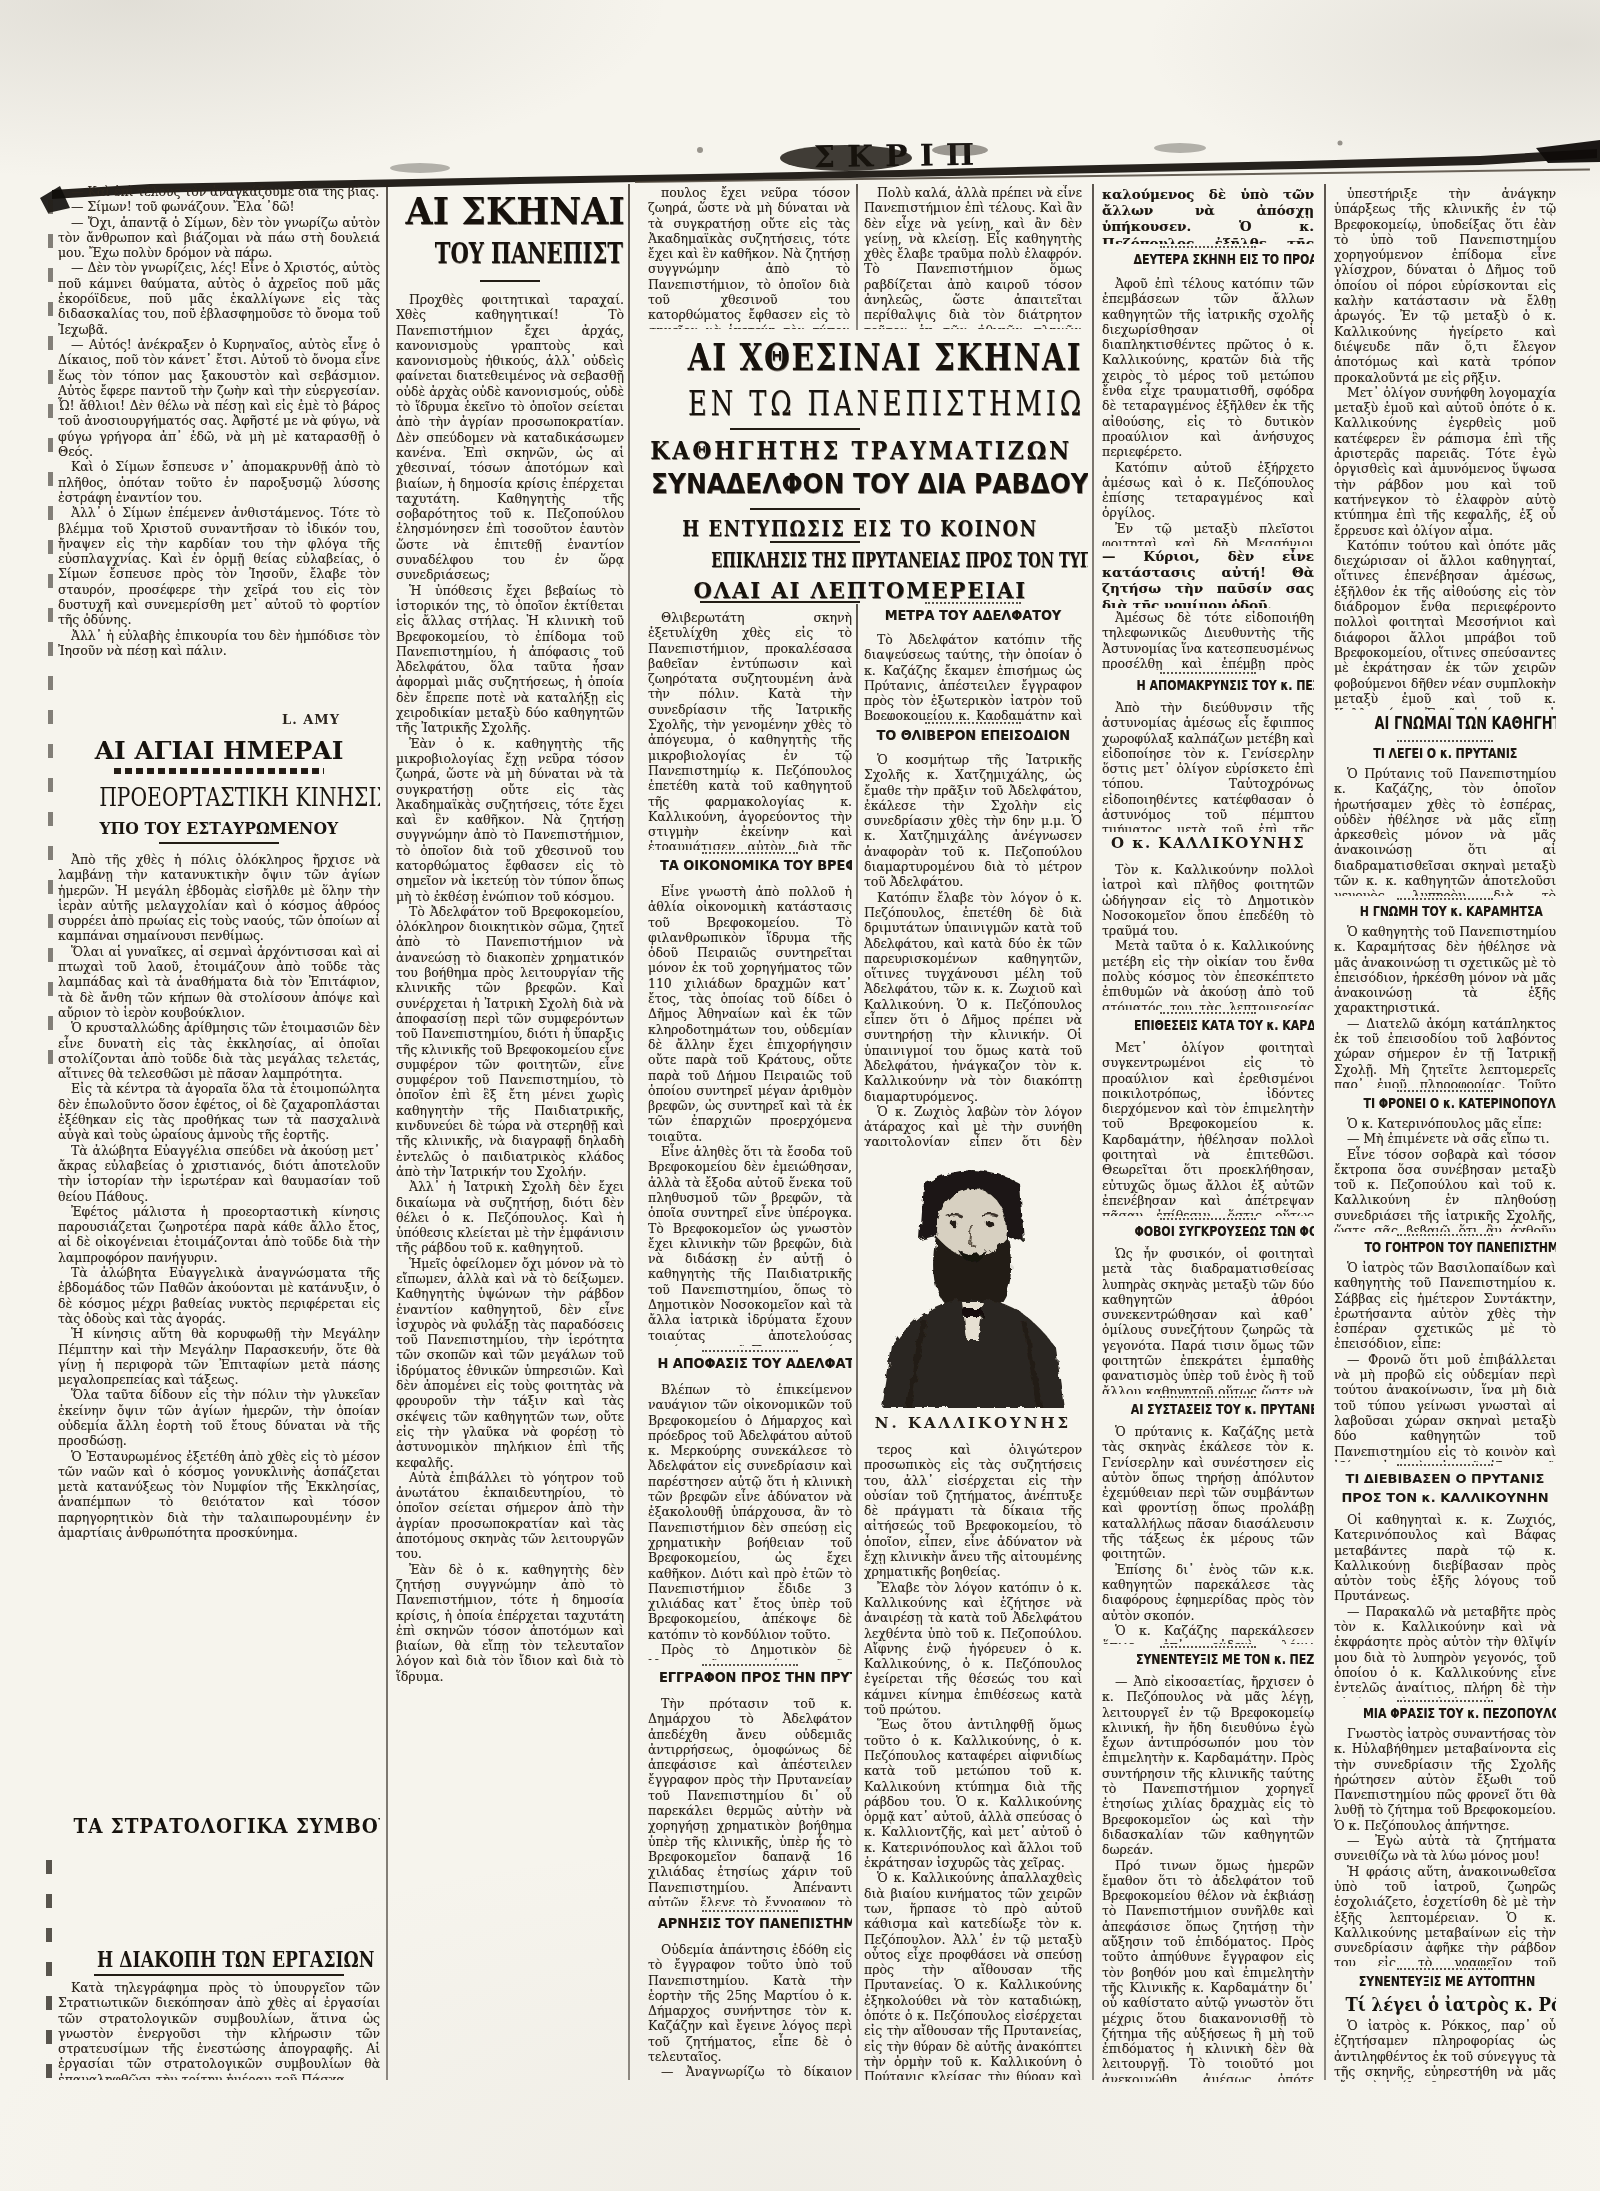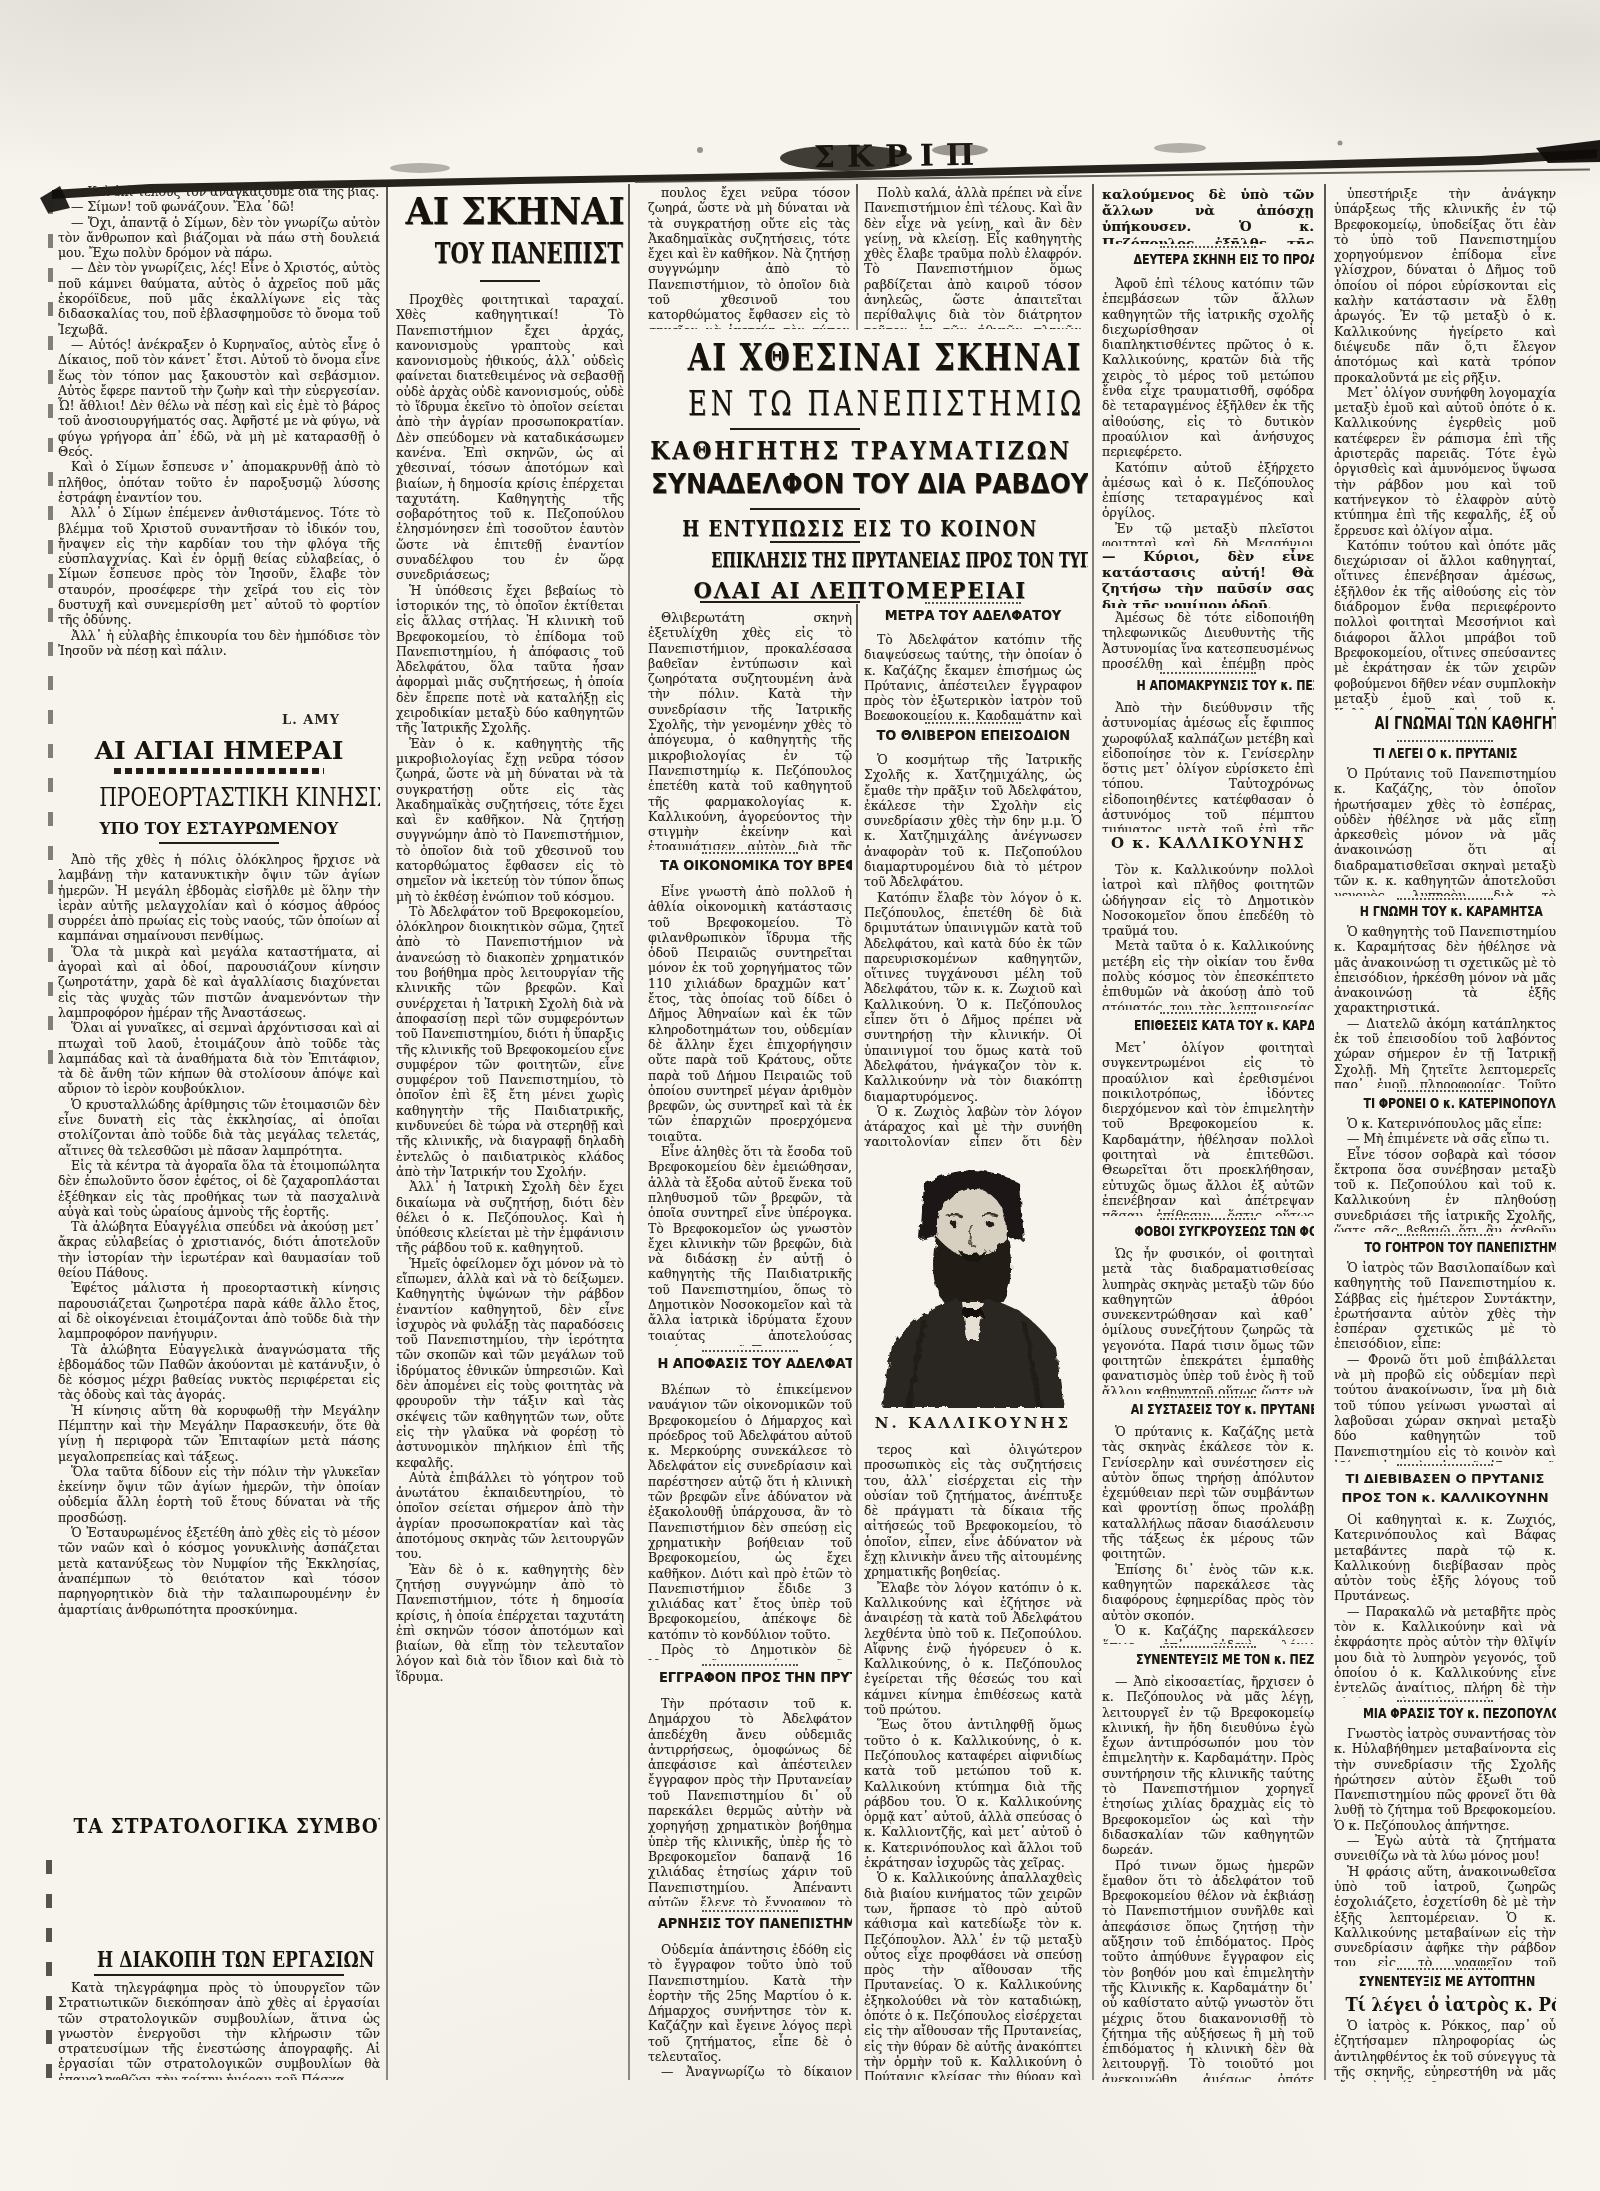--- a/index.html
+++ b/index.html
@@ -80,21 +80,20 @@
         <p>Ἀλλ᾿ ἡ εὐλαβὴς ἐπικουρία του δὲν ἡμπόδισε τὸν Ἰησοῦν νὰ πέσῃ καὶ πάλιν.</p>
       </div>
     <div class="blk sig" style="top:712px;height:18px;">L. AMY</div>
     <div class="blk ctr" style="top:736px;height:30px;font-weight:bold;font-size:25px;color:#17130e;"><span>ΑΙ ΑΓΙΑΙ ΗΜΕΡΑΙ</span></div>
     <div class="blk" style="top:768px;height:6px;width:210px;left:56px;background:repeating-linear-gradient(90deg,#241e16 0 7px,transparent 7px 11px);"></div>
     <div class="blk ctr" style="top:782px;height:32px;font-size:26px;color:#1a150f;"><span class="cx">ΠΡΟΕΟΡΤΑΣΤΙΚΗ ΚΙΝΗΣΙΣ</span></div>
     <div class="blk ctr" style="top:818px;height:22px;font-weight:bold;font-size:17px;color:#1a150f;"><span class="cx92">ΥΠΟ ΤΟΥ ΕΣΤΑΥΡΩΜΕΝΟΥ</span></div>
     <div class="ul-c" style="top:842px;left:161px;width:120px;"></div>
     <div class="blk bp" style="top:852px;height:1066px;">
         <p>Ἀπὸ τῆς χθὲς ἡ πόλις ὁλόκληρος ἤρχισε νὰ λαμβάνῃ τὴν κατανυκτικὴν ὄψιν τῶν ἁγίων ἡμερῶν. Ἡ μεγάλη ἑβδομὰς εἰσῆλθε μὲ ὅλην τὴν ἱερὰν αὐτῆς μελαγχολίαν καὶ ὁ κόσμος ἀθρόος συρρέει ἀπὸ πρωίας εἰς τοὺς ναούς, τῶν ὁποίων αἱ καμπάναι σημαίνουσι πενθίμως.</p>
-        <p>Ὅλα τὰ μικρὰ καὶ μεγάλα καταστήματα, αἱ ἀγοραὶ καὶ αἱ ὁδοί, παρουσιάζουν κίνησιν ζωηροτάτην, χαρὰ δὲ καὶ ἀγαλλίασις διαχύνεται εἰς τὰς ψυχὰς τῶν πιστῶν ἀναμενόντων τὴν λαμπροφόρον ἡμέραν τῆς Ἀναστάσεως.</p>
         <p>Ὅλαι αἱ γυναῖκες, αἱ σεμναὶ ἀρχόντισσαι καὶ αἱ πτωχαὶ τοῦ λαοῦ, ἑτοιμάζουν ἀπὸ τοῦδε τὰς λαμπάδας καὶ τὰ ἀναθήματα διὰ τὸν Ἐπιτάφιον, τὰ δὲ ἄνθη τῶν κήπων θὰ στολίσουν ἀπόψε καὶ αὔριον τὸ ἱερὸν κουβούκλιον.</p>
         <p>Ὁ κρυσταλλώδης ἀρίθμησις τῶν ἑτοιμασιῶν δὲν εἶνε δυνατὴ εἰς τὰς ἐκκλησίας, αἱ ὁποῖαι στολίζονται ἀπὸ τοῦδε διὰ τὰς μεγάλας τελετάς, αἵτινες θὰ τελεσθῶσι μὲ πᾶσαν λαμπρότητα.</p>
         <p>Εἰς τὰ κέντρα τὰ ἀγοραῖα ὅλα τὰ ἑτοιμοπώλητα δὲν ἐπωλοῦντο ὅσον ἐφέτος, οἱ δὲ ζαχαροπλάσται ἐξέθηκαν εἰς τὰς προθήκας των τὰ πασχαλινὰ αὐγὰ καὶ τοὺς ὡραίους ἀμνοὺς τῆς ἑορτῆς.</p>
         <p>Τὰ ἀλώβητα Εὐαγγέλια σπεύδει νὰ ἀκούσῃ μετ᾿ ἄκρας εὐλαβείας ὁ χριστιανός, διότι ἀποτελοῦν τὴν ἱστορίαν τὴν ἱερωτέραν καὶ θαυμασίαν τοῦ θείου Πάθους.</p>
         <p>Ἐφέτος μάλιστα ἡ προεορταστικὴ κίνησις παρουσιάζεται ζωηροτέρα παρὰ κάθε ἄλλο ἔτος, αἱ δὲ οἰκογένειαι ἑτοιμάζονται ἀπὸ τοῦδε διὰ τὴν λαμπροφόρον πανήγυριν.</p>
         <p>Τὰ ἀλώβητα Εὐαγγελικὰ ἀναγνώσματα τῆς ἑβδομάδος τῶν Παθῶν ἀκούονται μὲ κατάνυξιν, ὁ δὲ κόσμος μέχρι βαθείας νυκτὸς περιφέρεται εἰς τὰς ὁδοὺς καὶ τὰς ἀγοράς.</p>
         <p>Ἡ κίνησις αὕτη θὰ κορυφωθῇ τὴν Μεγάλην Πέμπτην καὶ τὴν Μεγάλην Παρασκευήν, ὅτε θὰ γίνῃ ἡ περιφορὰ τῶν Ἐπιταφίων μετὰ πάσης μεγαλοπρεπείας καὶ τάξεως.</p>
         <p>Ὅλα ταῦτα δίδουν εἰς τὴν πόλιν τὴν γλυκεῖαν ἐκείνην ὄψιν τῶν ἁγίων ἡμερῶν, τὴν ὁποίαν οὐδεμία ἄλλη ἑορτὴ τοῦ ἔτους δύναται νὰ τῆς προσδώσῃ.</p>
         <p>Ὁ Ἐσταυρωμένος ἐξετέθη ἀπὸ χθὲς εἰς τὸ μέσον τῶν ναῶν καὶ ὁ κόσμος γονυκλινὴς ἀσπάζεται μετὰ κατανύξεως τὸν Νυμφίον τῆς Ἐκκλησίας, ἀναπέμπων τὸ θειότατον καὶ τόσον παρηγορητικὸν διὰ τὴν ταλαιπωρουμένην ἐν ἁμαρτίαις ἀνθρωπότητα προσκύνημα.</p>
       </div>

